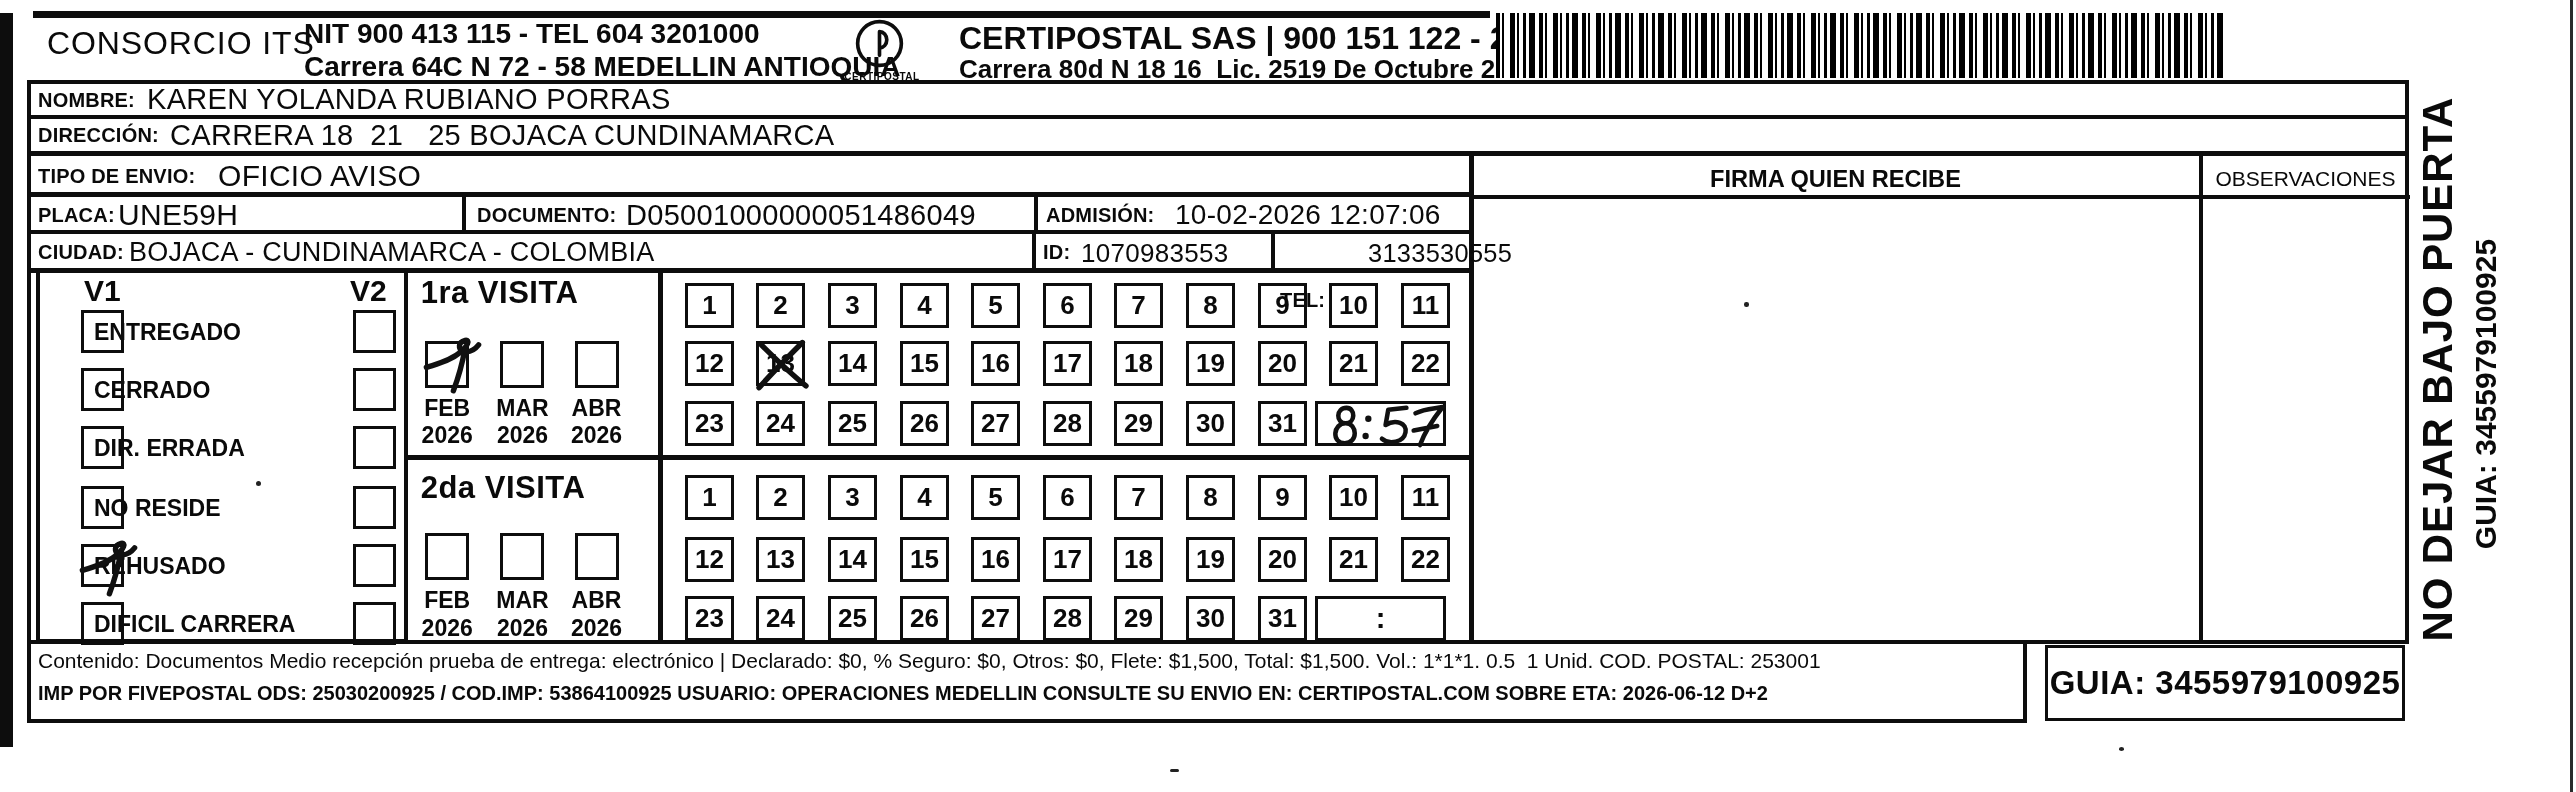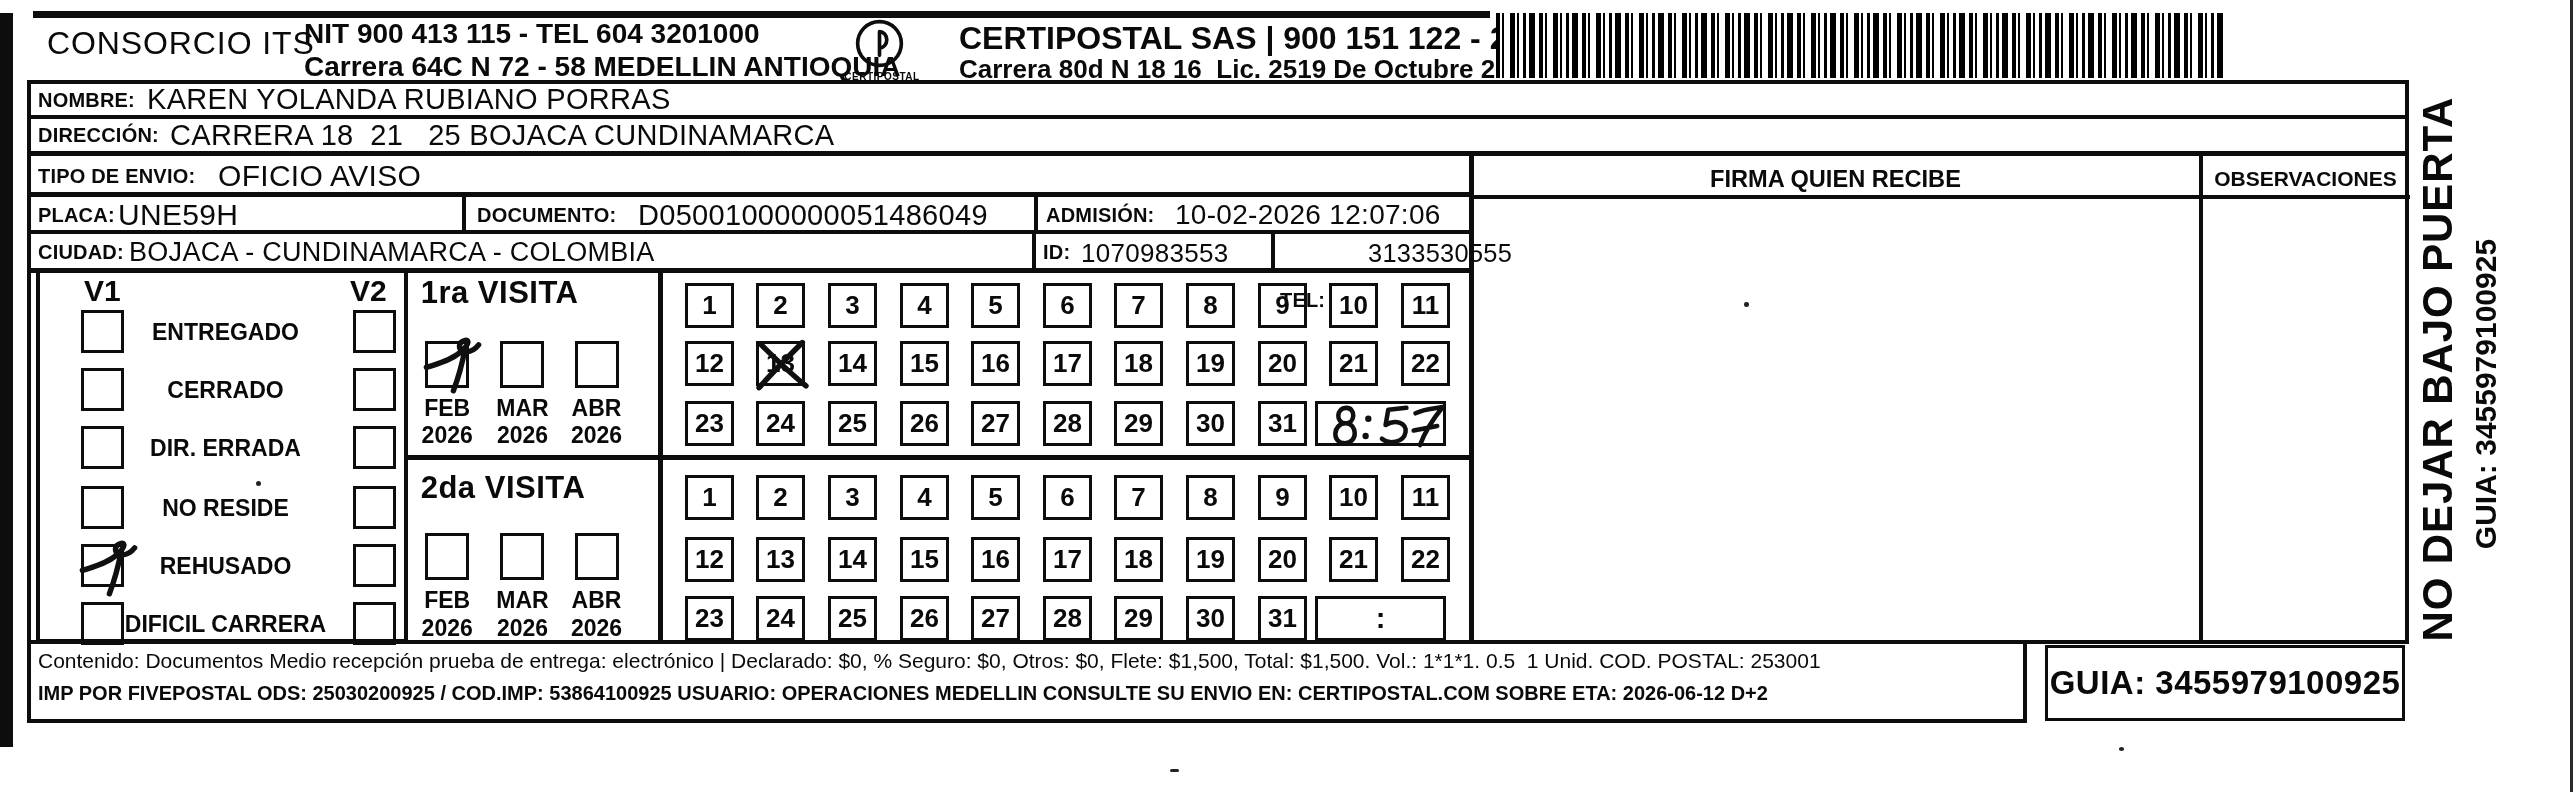--- a/index.html
+++ b/index.html
@@ -11,21 +11,21 @@
   .abs{position:absolute;}
   .line{position:absolute;background:#0d0d0d;}
   .l{font-weight:bold;font-size:20px;letter-spacing:0.2px;}
   .v{font-size:29px;white-space:pre;letter-spacing:0.3px;}
   .box{position:absolute;border:4.5px solid #0d0d0d;box-sizing:border-box;}
   .chk{position:absolute;width:43px;height:43px;border:3.6px solid #0d0d0d;box-sizing:border-box;overflow:visible;}
   .cell{position:absolute;width:49px;height:45px;border:3.6px solid #0d0d0d;box-sizing:border-box;
         font-weight:bold;font-size:26px;display:flex;align-items:center;justify-content:center;overflow:visible;}
   .timecell{position:absolute;width:131px;height:45px;border:3.6px solid #0d0d0d;box-sizing:border-box;
         font-weight:bold;font-size:29px;display:flex;align-items:center;justify-content:center;overflow:visible;}
-  .st-label{position:absolute;left:54px;width:263px;text-align:center;font-weight:bold;font-size:23px;}
+  .st-label{position:absolute;left:54px;width:263px;text-align:left;font-weight:bold;font-size:23px;}
   .mo-box{position:absolute;width:44px;height:47px;border:3.6px solid #0d0d0d;box-sizing:border-box;overflow:visible;}
   .mo-lbl{position:absolute;width:73px;text-align:center;font-weight:bold;font-size:23px;}
   .title-visit{position:absolute;font-weight:bold;font-size:31px;letter-spacing:0.5px;}
   .mark-svg{position:absolute;overflow:visible;pointer-events:none;}
   .barcode{
     position:absolute;left:1496px;top:12.7px;width:731px;height:65px;
     background:repeating-linear-gradient(90deg,
       #000 0 3.6px,#fff 3.6px 6.3px,#000 6.3px 8.2px,#fff 8.2px 13.6px,#000 13.6px 19px,#fff 19px 21px,
       #000 21px 23px,#fff 23px 27px,#000 27px 30px,#fff 30px 33px,#000 33px 39px,#fff 39px 43px);
   }
@@ -82,33 +82,33 @@
 
 <span class="abs l" style="left:38px;top:124px;">DIRECCIÓN:</span>
 <span class="abs v" style="left:170px;top:119px;">CARRERA 18  21   25 BOJACA CUNDINAMARCA</span>
 
 <span class="abs l" style="left:38px;top:165px;">TIPO DE ENVIO:</span>
 <span class="abs v" style="left:218px;top:159px;font-size:30px;">OFICIO AVISO</span>
 
 <span class="abs l" style="left:38px;top:204px;">PLACA:</span>
 <span class="abs v" style="left:118px;top:198px;font-size:30px;">UNE59H</span>
 <span class="abs l" style="left:477px;top:204px;">DOCUMENTO:</span>
-<span class="abs v" style="left:626px;top:199px;margin-left:12px;">D05001000000051486049</span>
+<span class="abs v" style="left:626px;top:199px;">D05001000000051486049</span>
 <span class="abs l" style="left:1046px;top:204px;">ADMISIÓN:</span>
 <span class="abs v" style="left:1175px;top:199px;font-size:28px;">10-02-2026 12:07:06</span>
 
 <span class="abs l" style="left:38px;top:241px;">CIUDAD:</span>
 <span class="abs v" style="left:129px;top:237px;font-size:27px;">BOJACA - CUNDINAMARCA - COLOMBIA</span>
 <span class="abs l" style="left:1043px;top:241px;">ID:</span>
 <span class="abs v" style="left:1081px;top:238px;font-size:26px;">1070983553</span>
 <span class="abs l" style="left:1280px;top:241px;margin-top:48px;">TEL:</span>
 <span class="abs v" style="left:1368px;top:239px;font-size:25.4px;">3133530555</span>
 
 <div class="abs" style="left:1473px;top:166px;width:725px;text-align:center;font-weight:bold;font-size:23.6px;">FIRMA QUIEN RECIBE</div>
-<div class="abs" style="left:2202px;top:167px;width:207px;text-align:center;font-weight:bold;font-size:21px;">OBSERVACIONES</div>
+<div class="abs" style="left:2202px;top:167px;width:207px;text-align:center;font-weight:normal;font-size:21px;">OBSERVACIONES</div>
 
 <div class="box" id="status-panel" style="left:36px;top:268px;width:372px;height:375px;">
   <span class="abs" style="left:44px;top:1.8px;font-size:30px;font-weight:bold;">V1</span>
   <span class="abs" style="left:310px;top:1.8px;font-size:30px;font-weight:bold;">V2</span>
 <div class="st-label" style="top: 47px;">ENTREGADO</div>
     <div class="chk" style="left: 41px; top: 38px;"></div>
     <div class="chk" style="left: 313px; top: 38px;"></div>
     <div class="st-label" style="top: 105px;">CERRADO</div>
     <div class="chk" style="left: 41px; top: 96px;"></div>
     <div class="chk" style="left: 313px; top: 96px;"></div>

